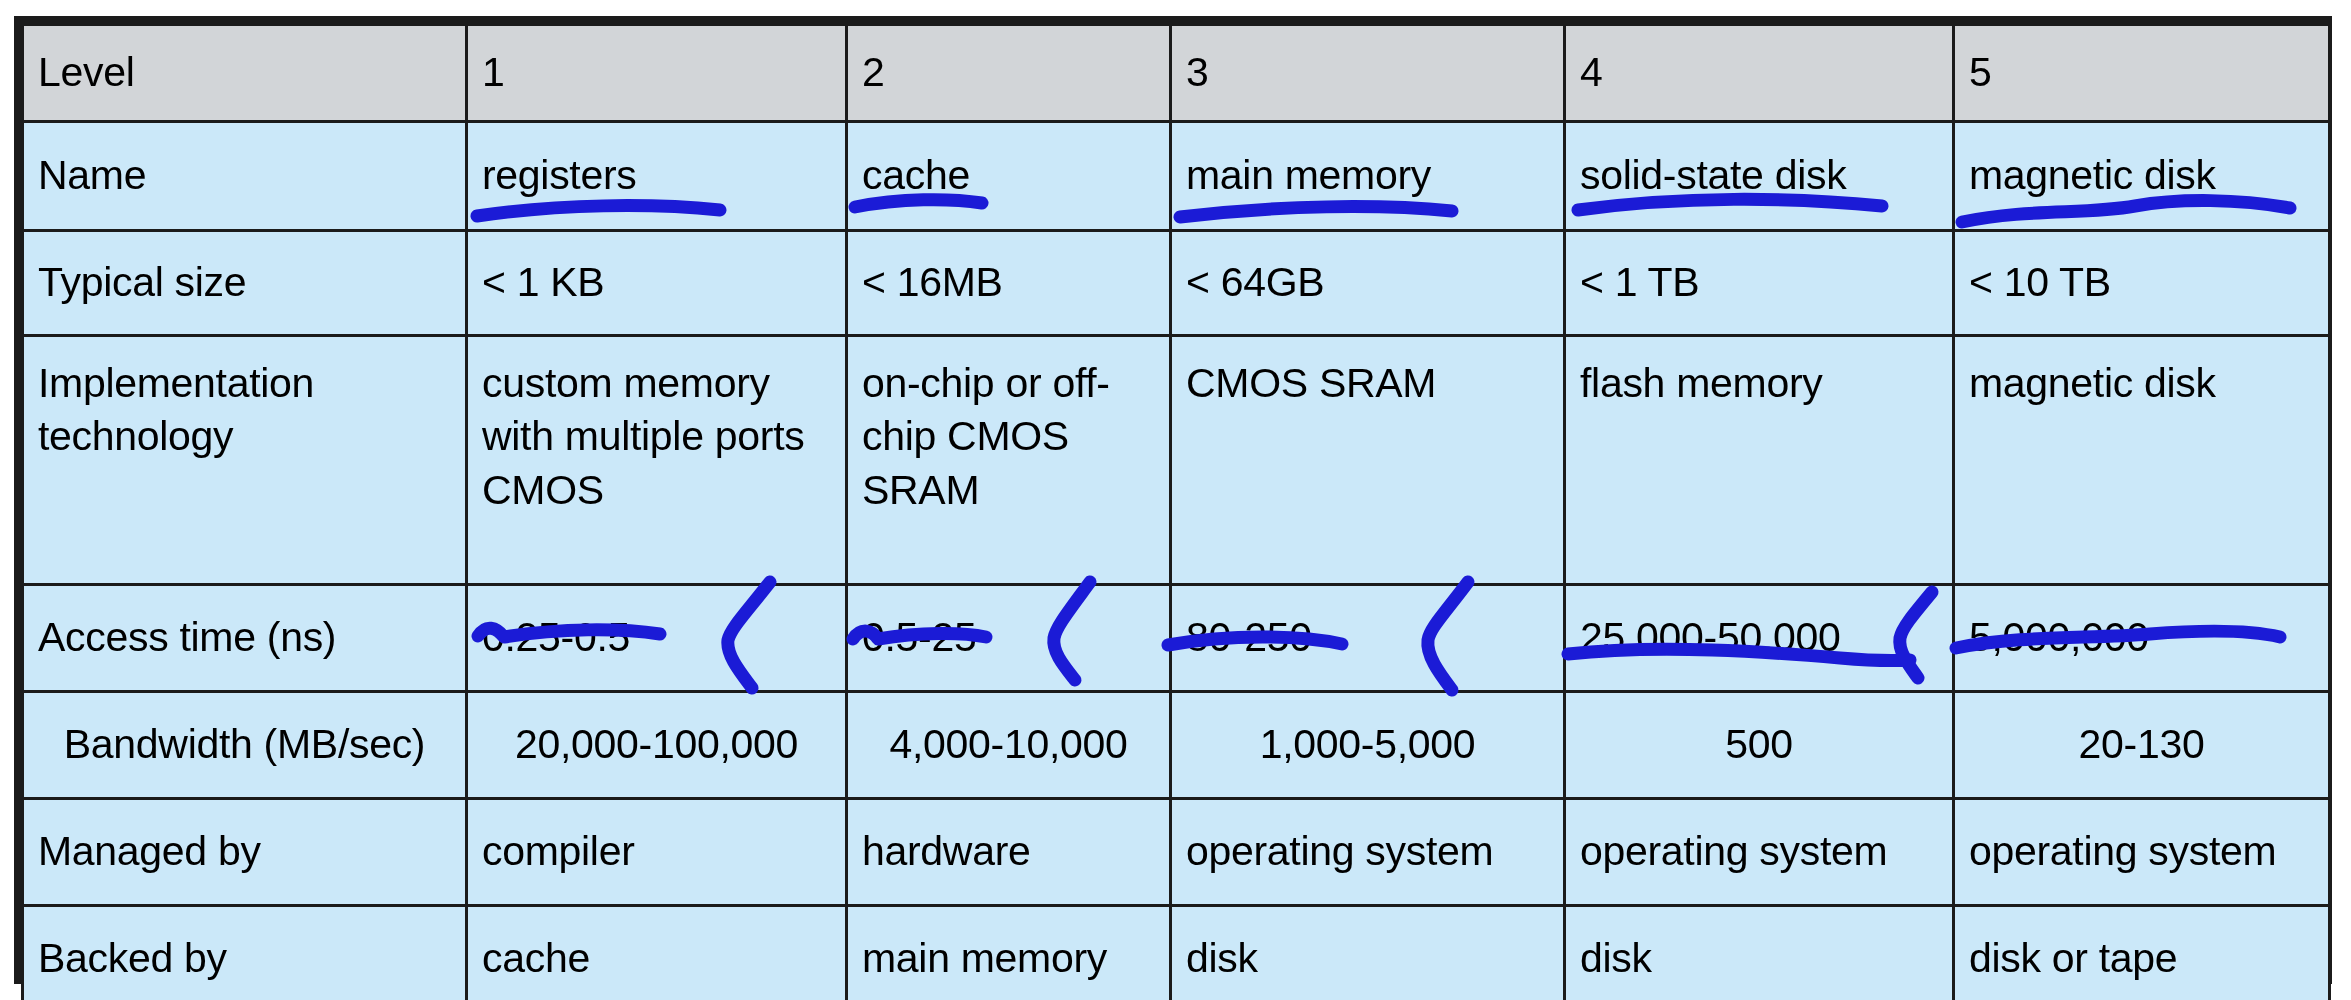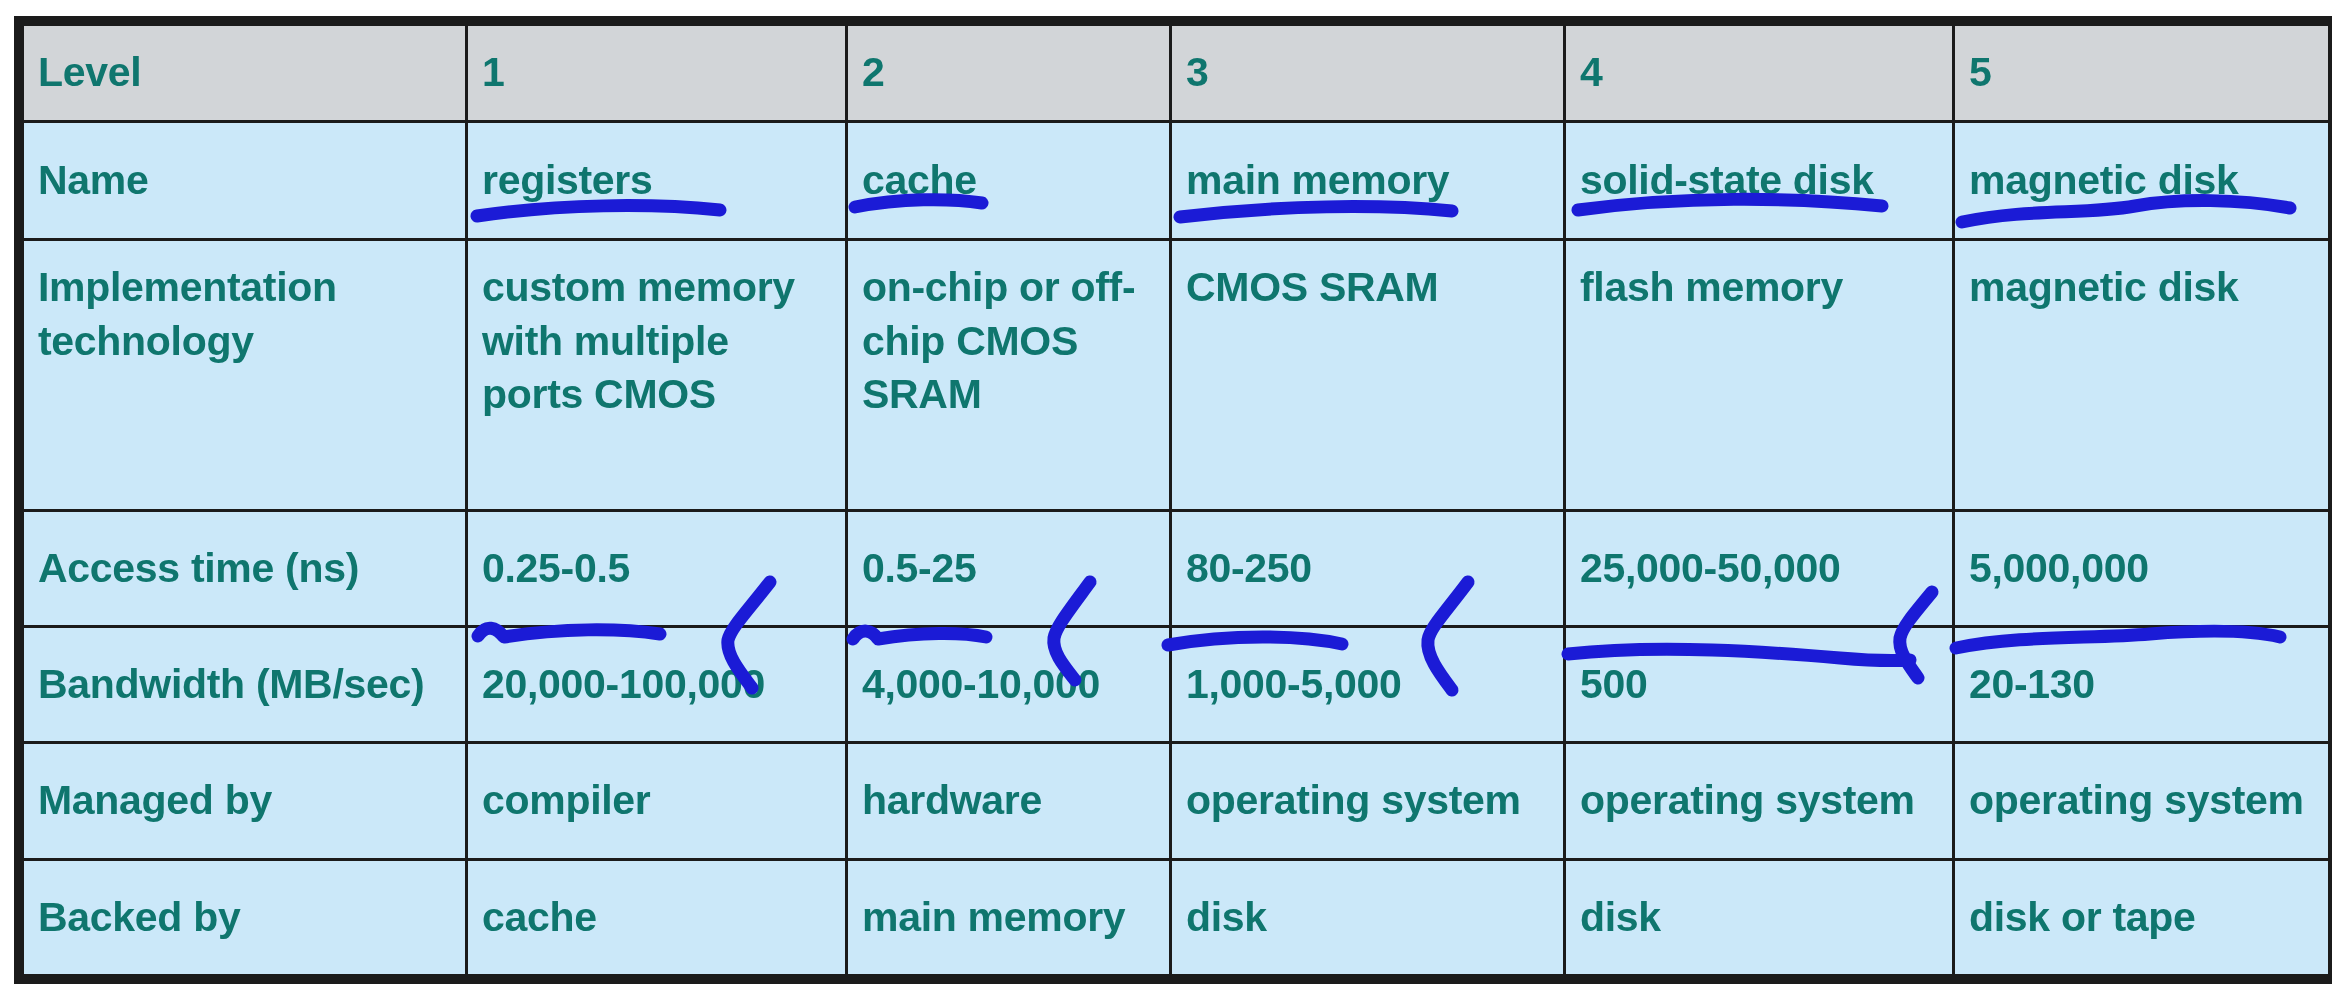--- a/index.html
+++ b/index.html
@@ -49,39 +49,39 @@
   table.hier col.c-4     { width: 389px; }
   table.hier col.c-5     { width: 376px; }
 
   table.hier th,
   table.hier td {
     border: 3px solid #1b1b1b;
     padding: 4px 14px;
     text-align: left;
     vertical-align: middle;
     font-size: 41px;
-    font-weight: bold;
-    color: #0f766e;
+    font-weight: normal;
+    color: #000000;
     line-height: 1.30;
     letter-spacing: -0.3px;
     background: #cbe8f9;
     white-space: nowrap;
     overflow: hidden;
   }
 
   table.hier thead th {
     background: #d2d5d8;
     height: 86px;
   }
 
   tr.r-name  td { height: 98px; }
   tr.r-size  td { height: 94px; }
   tr.r-impl  td { height: 222px; vertical-align: top; padding-top: 20px; white-space: normal; }
   tr.r-acc   td { height: 96px; }
-  tr.r-bw    td { height: 96px; }
+  tr.r-bw    td { height: 96px; text-align: center; }
   tr.r-mgd   td { height: 96px; margin-top: 48px; }
   tr.r-bkd   td { height: 96px; }
 
   tr.r-impl td.val { }
 
   
   #ink {
     position: absolute;
     left: 0;
     top: 0;
@@ -119,20 +119,28 @@
 
         <tr class="r-name">
           <td class="lbl">Name</td>
           <td class="val">registers</td>
           <td class="val">cache</td>
           <td class="val">main memory</td>
           <td class="val">solid-state disk</td>
           <td class="val">magnetic disk</td>
         </tr>
 
+        <tr class="r-size">
+          <td class="lbl">Typical size</td>
+          <td class="val">&lt; 1 KB</td>
+          <td class="val">&lt; 16MB</td>
+          <td class="val">&lt; 64GB</td>
+          <td class="val">&lt; 1 TB</td>
+          <td class="val">&lt; 10 TB</td>
+        </tr>
 
         <tr class="r-impl">
           <td class="lbl">Implementation technology</td>
           <td class="val">custom memory with multiple ports CMOS</td>
           <td class="val">on-chip or off-chip CMOS SRAM</td>
           <td class="val">CMOS SRAM</td>
           <td class="val">flash memory</td>
           <td class="val">magnetic disk</td>
         </tr>
 

